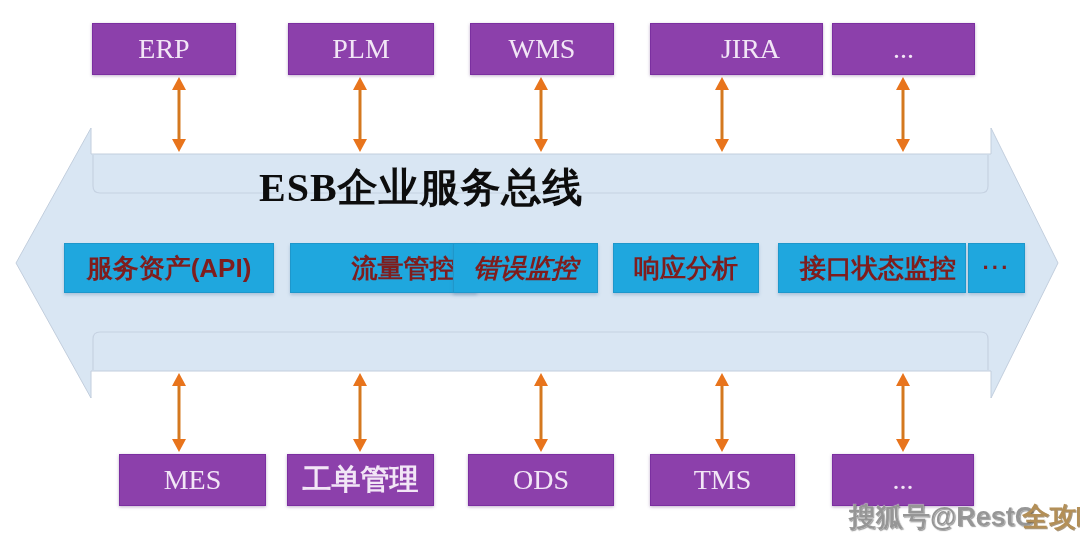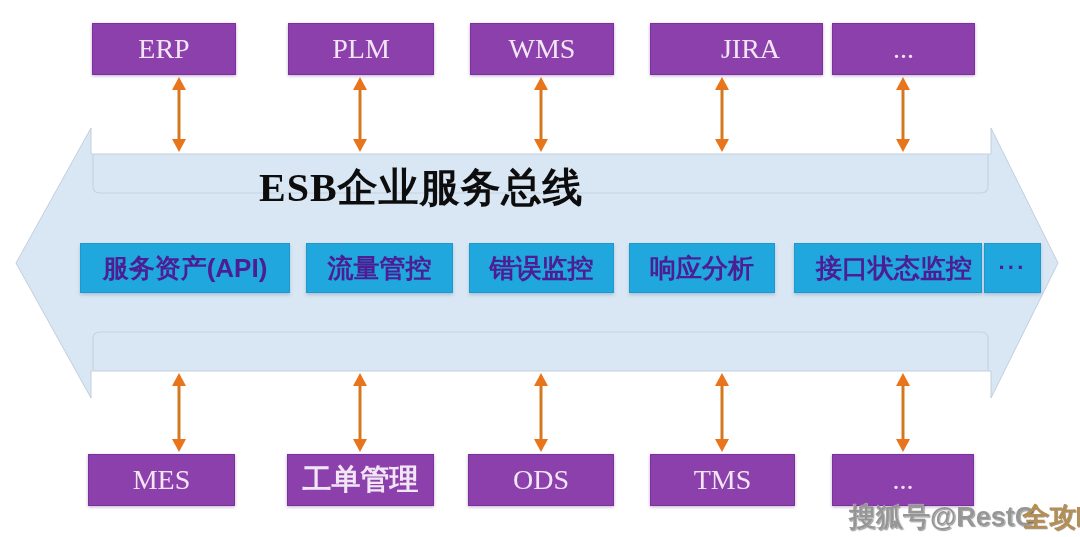--- a/index.html
+++ b/index.html
@@ -16,21 +16,21 @@
     color:#f2e6f6;font-family:"Liberation Serif",serif;font-size:28px;
   }
   .sysbox.row-top{top:23px;}
   .sysbox.row-bottom{top:454px;}
   .sysbox.cjk{font-family:"Liberation Sans",sans-serif;font-size:29px;font-weight:bold;}
   .svc{
     position:absolute;top:243px;height:48px;z-index:3;
     background:#1fa7de;border:1px solid #1e97cb;
     box-shadow:0 2px 3px rgba(90,130,170,.35);
     display:flex;align-items:center;justify-content:center;
-    color:#4c1d95;font-weight:bold;font-size:26px;margin-left:16px;
+    color:#7f1d1d;font-weight:bold;font-size:26px;
   }
   .svc.dots{font-size:22px;letter-spacing:2px;}
   .bus-title{
     position:absolute;left:259px;top:160px;z-index:2;
     font-family:"Liberation Serif",serif;font-weight:bold;font-size:40px;
     color:#0d0d0d;letter-spacing:1px;white-space:nowrap;
   }
   .wm{
     position:absolute;left:849px;top:499px;z-index:6;
     font-size:27px;font-weight:bold;white-space:nowrap;
@@ -117,37 +117,37 @@
   <div class="sysbox row-top" style="left:650px;width:143px;padding-left:28px;">
     <span>JIRA</span>
   </div>
   <div class="sysbox row-top" style="left:832px;width:141px;">
     <span>...</span>
   </div>
 
   <div class="svc" style="left:64px;width:208px;">
     <span>服务资产(API)</span>
   </div>
-  <div class="svc" style="left:290px;width:145px;">
+  <div class="svc" style="left:290px;width:145px;padding-left:40px;">
     <span>流量管控</span>
   </div>
-  <div class="svc" style="left:453px;width:143px;">
+  <div class="svc" style="left:453px;width:143px;font-style:italic;">
     <span>错误监控</span>
   </div>
   <div class="svc" style="left:613px;width:144px;">
     <span>响应分析</span>
   </div>
   <div class="svc" style="left:778px;width:174px;padding-left:12px;">
     <span>接口状态监控</span>
   </div>
   <div class="svc dots" style="left:968px;width:55px;">
     <span>···</span>
   </div>
 
-  <div class="sysbox row-bottom" style="left:88px;width:145px;align-items:center;">
+  <div class="sysbox row-bottom" style="left:119px;width:145px;align-items:center;">
     <span>MES</span>
   </div>
   <div class="sysbox row-bottom cjk" style="left:287px;width:145px;">
     <span>工单管理</span>
   </div>
   <div class="sysbox row-bottom" style="left:468px;width:144px;">
     <span>ODS</span>
   </div>
   <div class="sysbox row-bottom" style="left:650px;width:143px;">
     <span>TMS</span>

